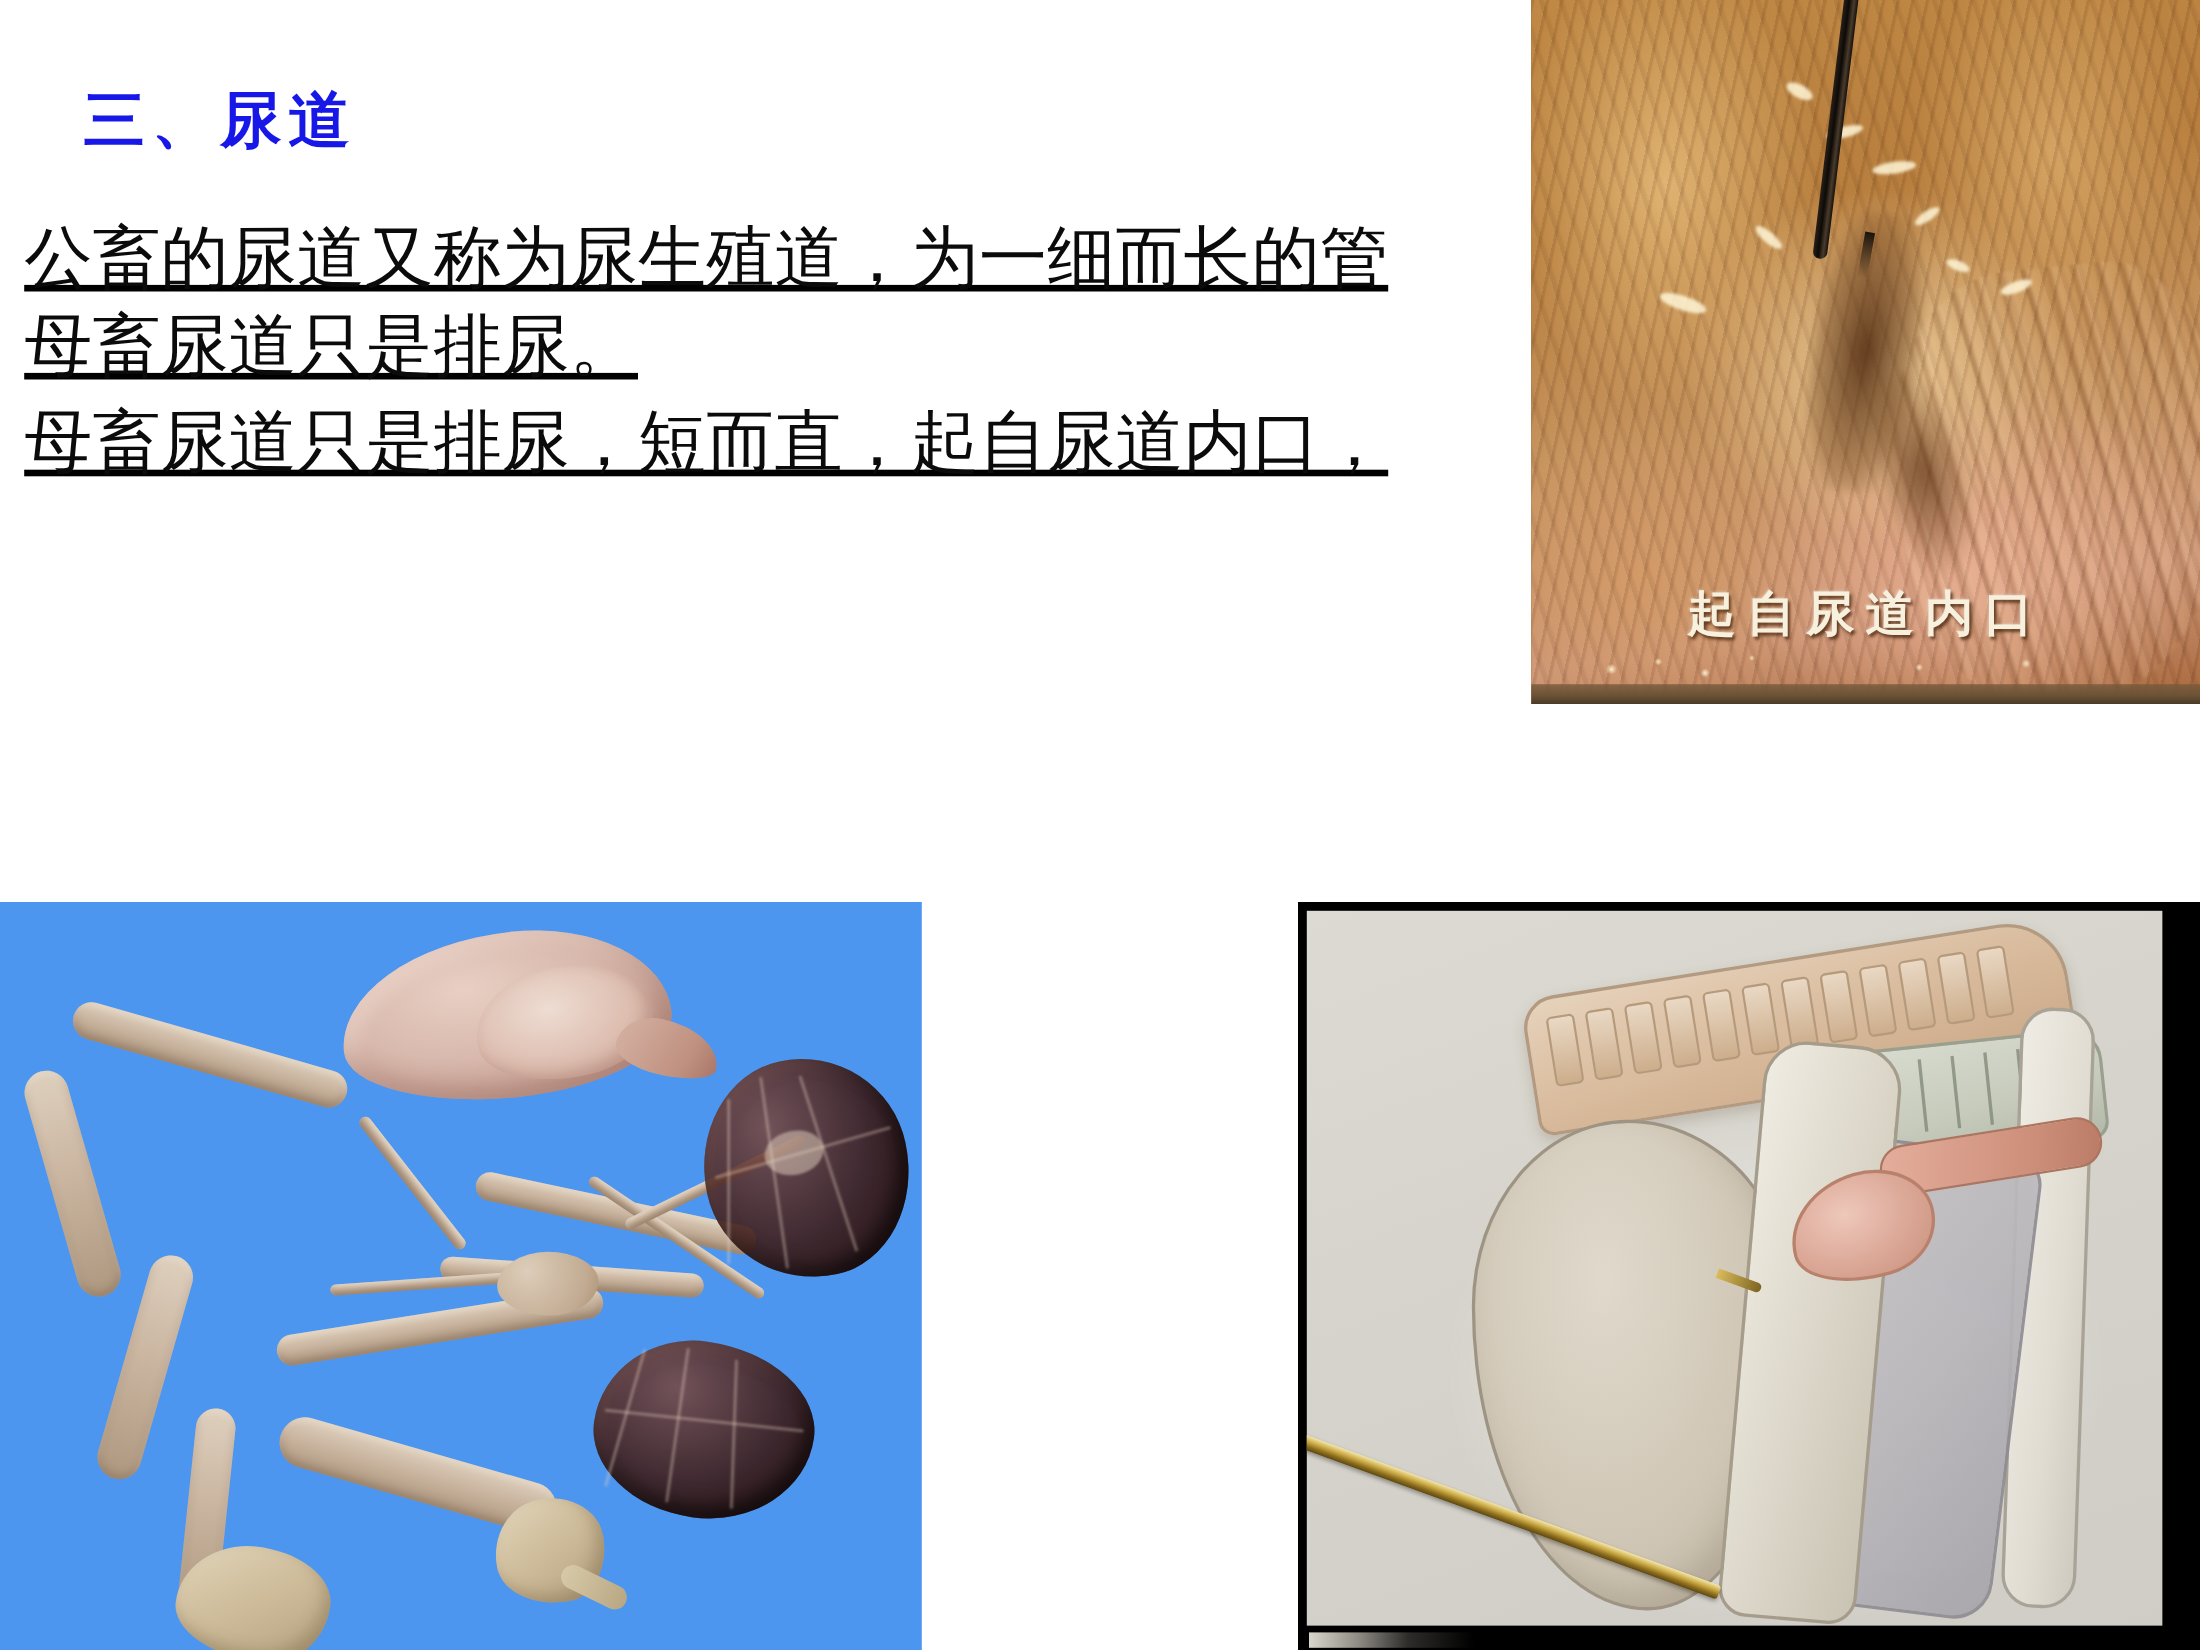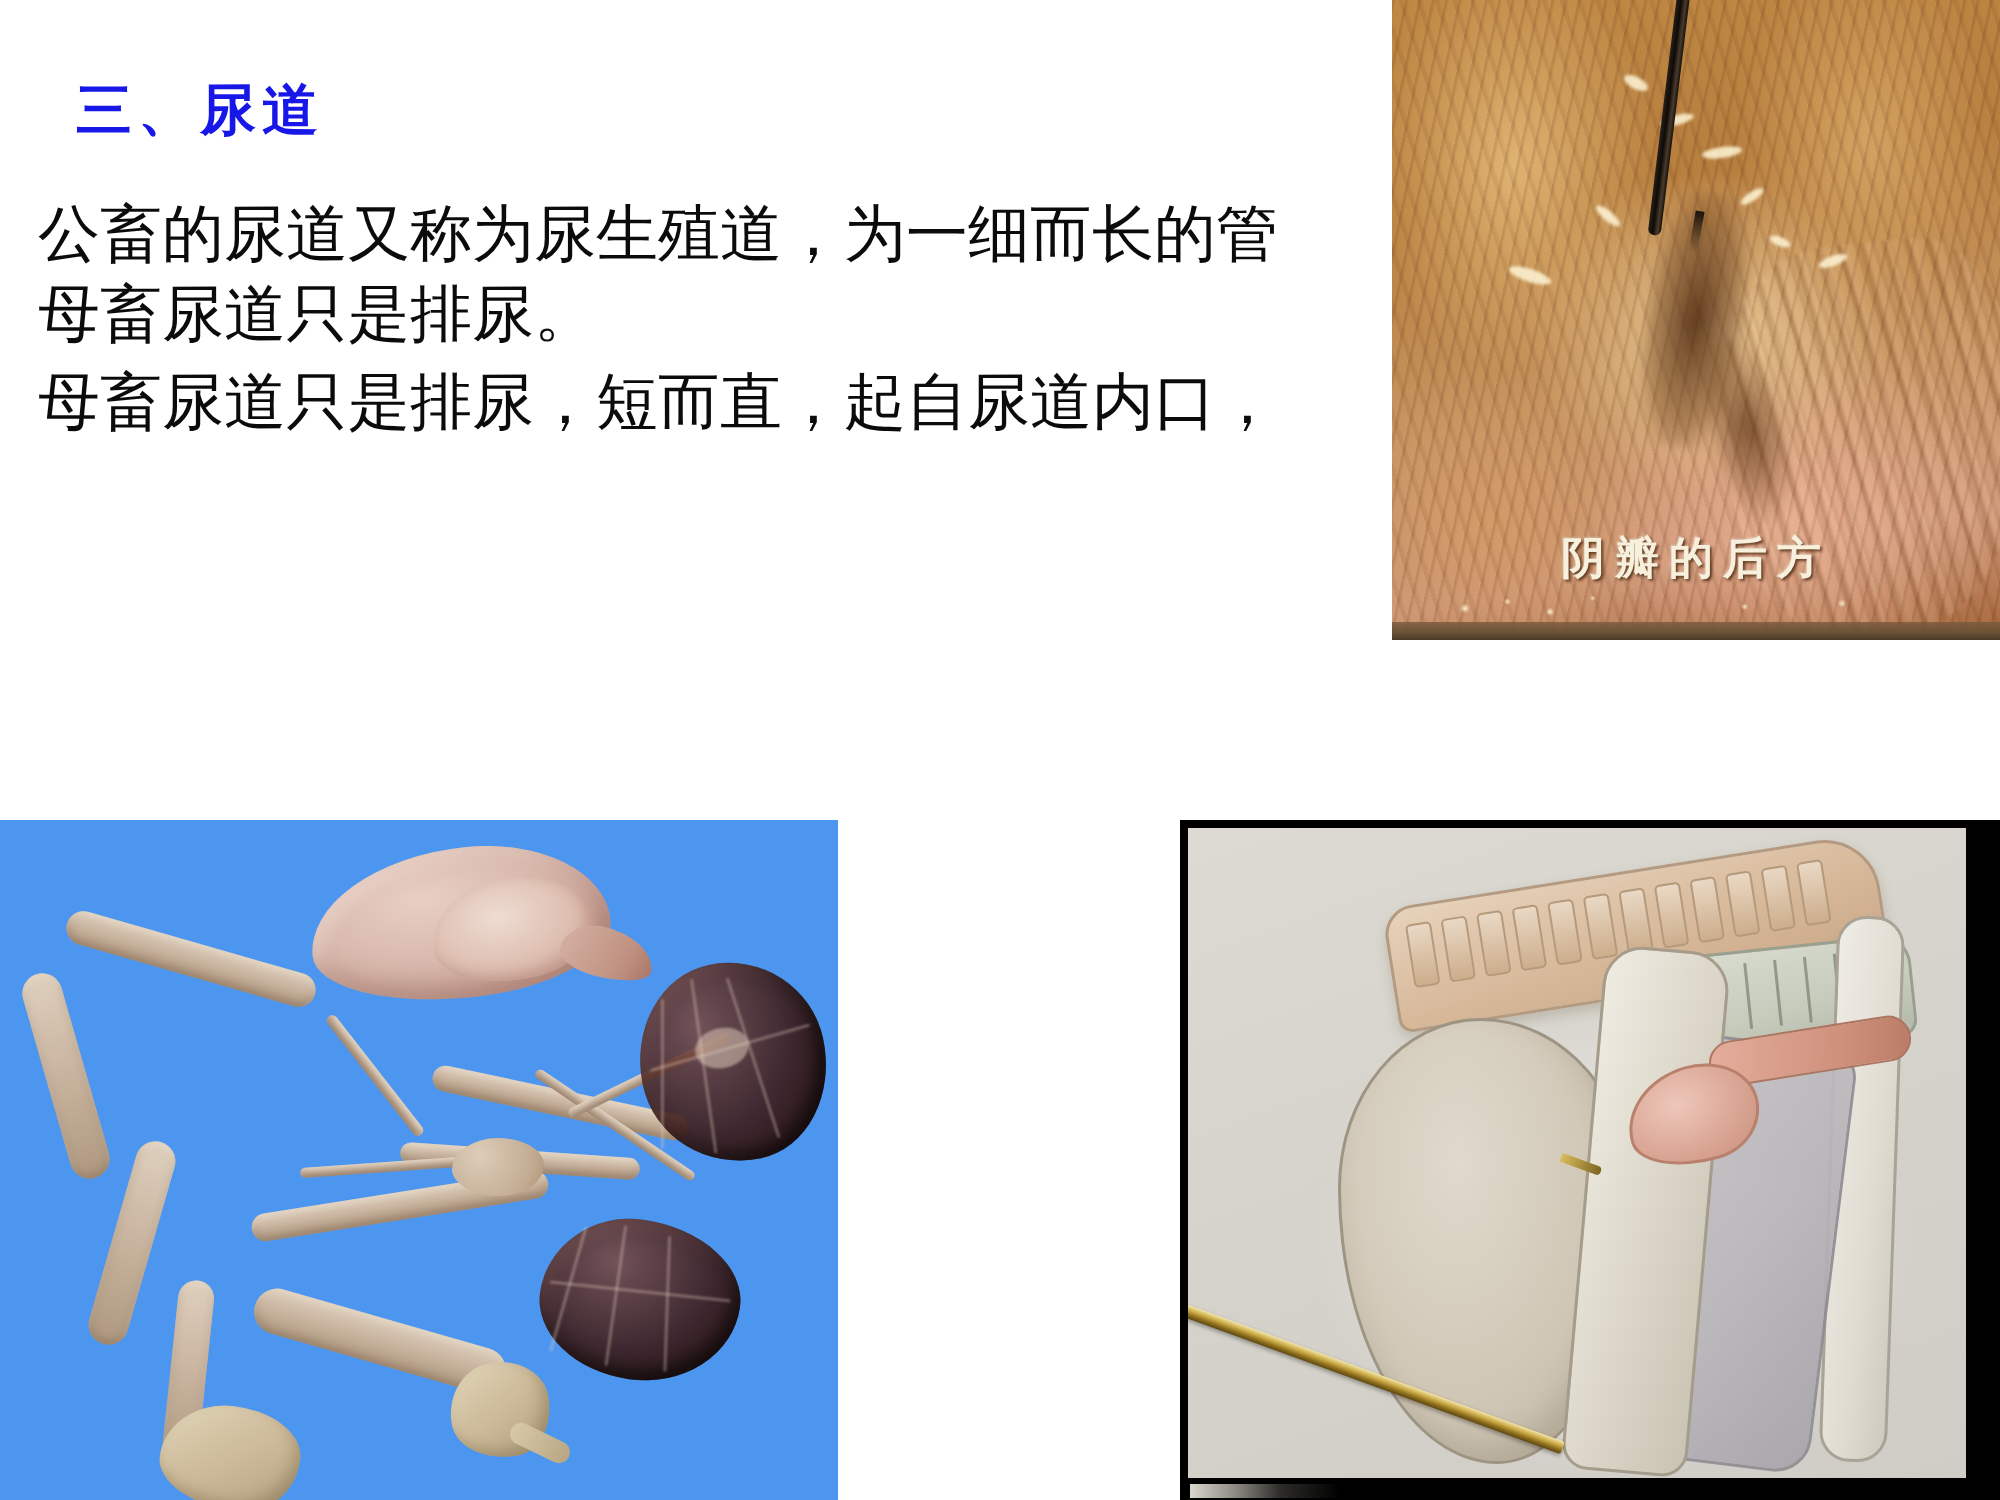--- a/index.html
+++ b/index.html
@@ -31,23 +31,24 @@
     font-weight: bold;
     color: #1717e8;
     letter-spacing: 6px;
     line-height: 1;
     white-space: nowrap;
   }
 
   
   #body-text {
     position: absolute;
-    left: 38px;
+    left: 22px;
     top: 194px;
     width: 1390px;
+    text-decoration: underline;
   }
   .body-line {
     font-size: 62px;
     line-height: 80px;
     color: #0b0b0b;
     white-space: nowrap;
     letter-spacing: 0px;
     font-weight: 500;
   }
   .body-line.para-gap { margin-top: 8px; }
@@ -395,21 +396,21 @@
       <div class="fig1-gloss" style="left:57%;top:30%;width:26px;height:9px;transform:rotate(-34deg);"></div>
       <div class="fig1-gloss" style="left:62%;top:37%;width:22px;height:9px;transform:rotate(22deg);"></div>
       <div class="fig1-gloss" style="left:70%;top:40%;width:30px;height:10px;transform:rotate(-20deg);"></div>
 
       <div class="fig1-probe"></div>
       <div class="fig1-probe-tip"></div>
 
       <div class="fig1-bottomspeck"></div>
       <div class="fig1-bottombar"></div>
 
-      <div id="fig1-caption" style="color: rgb(246, 240, 221);">阴瓣的后方</div>
+      <div id="fig1-caption" style="color: rgb(246, 240, 221);">起自尿道内口</div>
     </div>
   </div>
 
   <div class="figure" id="figure-male-tract-specimen" style="background: rgb(77, 150, 240);">
 
     <div class="sp sp-duct sp-horn-top"></div>
     <div class="sp sp-duct sp-horn-l1"></div>
     <div class="sp sp-duct sp-horn-l2"></div>
     <div class="sp sp-duct sp-horn-l3"></div>
 

